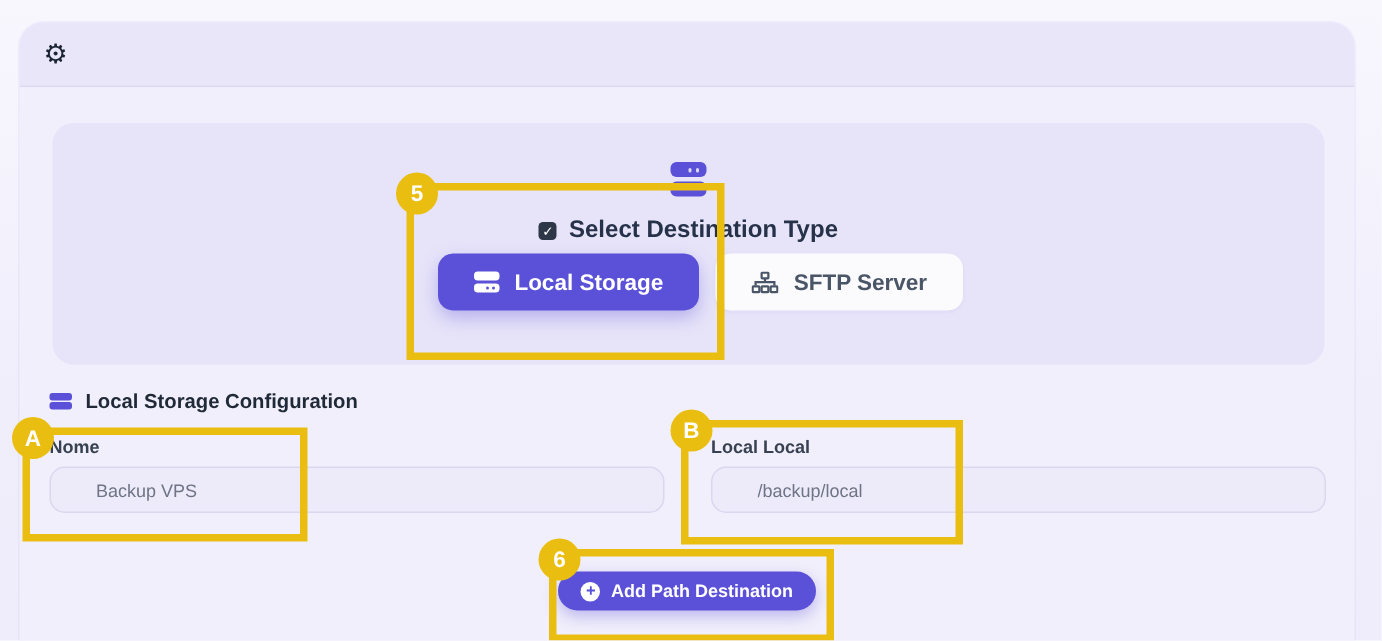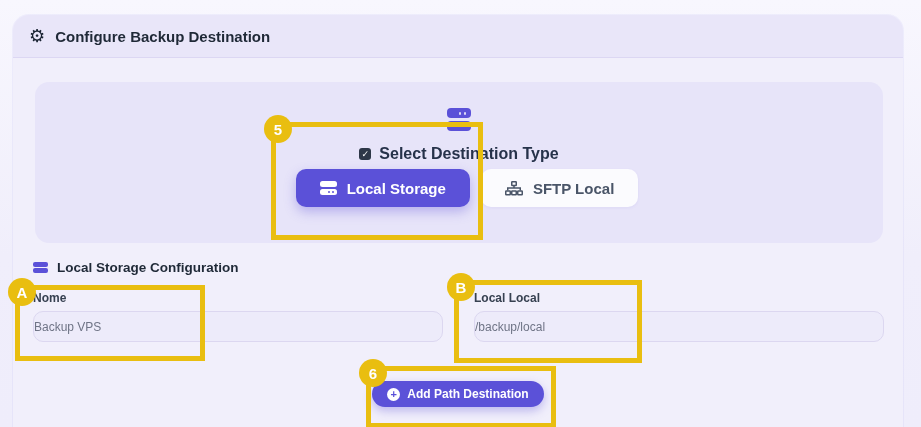--- a/index.html
+++ b/index.html
@@ -50,21 +50,21 @@
   
   .config-row { position:absolute; left:20px; top:245px; display:flex; align-items:center; gap:9px;justify-content:flex-end; }
   .mini-server { width:15px; display:flex; flex-direction:column; gap:1.5px; }
   .mini-server .bar { height:5px; border-radius:2px; background:#5b51d8; }
   .config-title { font-size:13.5px; font-weight:700; color:#1f2937; }
 
   .fields { position:absolute; left:20px; top:276px; width:851px;
             display:grid; grid-template-columns:1fr 1fr; column-gap:31px; }
   .field-label { font-size:12px; font-weight:700; color:#374151; margin-bottom:6px; }
   .field-input { width:100%; height:31px; background:#edebfa; border:1px solid #dcd7f0;
-                 border-radius:10px; padding:0 0; font-family:inherit; font-size:12px;
+                 border-radius:10px; padding:0 30px; font-family:inherit; font-size:12px;
                  color:#6f7486; outline:none; }
 
   .submit-row { position:absolute; left:0; top:366px; width:100%;
                 display:flex; justify-content:center; }
   .submit-btn { height:26px; border:none; border-radius:13px; background:#5b51d8; color:#fff;
                 font-family:inherit; font-size:12px; font-weight:700; display:flex;
                 align-items:center; gap:7px; padding:0 15px; cursor:pointer;
                 box-shadow:0 4px 10px rgba(91,81,216,0.35); }
   .plus-circle { width:13px; height:13px; border-radius:50%; background:#fff; color:#5b51d8;
                  font-size:11px; font-weight:700; line-height:13px; text-align:center; }
@@ -81,21 +81,20 @@
 </style>
 </head>
 <body>
 
 <div class="page">
 
   <div class="card">
 
     <div class="card-header">
       <span class="gear">⚙</span>
-      <span class="card-title">Configure Backup Destination</span>
     </div>
 
     <div class="dest-panel">
       <div class="server-icon">
         <div class="bar dots"></div>
         <div class="bar"></div>
       </div>
       <div class="cb-row">
         <span class="checkbox">✓</span>
         <span class="cb-label">Select Destination Type</span>
@@ -111,21 +110,21 @@
         <button class="type-btn inactive">
           <svg width="18" height="15" viewBox="0 0 18 15">
             <g fill="none" stroke="#4a5568" stroke-width="1.5">
               <rect x="6.75" y="0.75" width="4.5" height="3.8" rx="0.5"></rect>
               <path d="M9 4.6 V7 M2.75 9.4 V7 H15.25 V9.4"></path>
               <rect x="0.75" y="9.9" width="4.5" height="3.8" rx="0.5"></rect>
               <rect x="6.75" y="9.9" width="4.5" height="3.8" rx="0.5"></rect>
               <rect x="12.75" y="9.9" width="4.5" height="3.8" rx="0.5"></rect>
             </g>
           </svg>
-          <span>SFTP Local</span>
+          <span>SFTP Server</span>
         </button>
       </div>
     </div>
 
     <div class="config-row">
       <span class="mini-server">
         <span class="bar"></span>
         <span class="bar"></span>
       </span>
       <span class="config-title">Local Storage Configuration</span>

